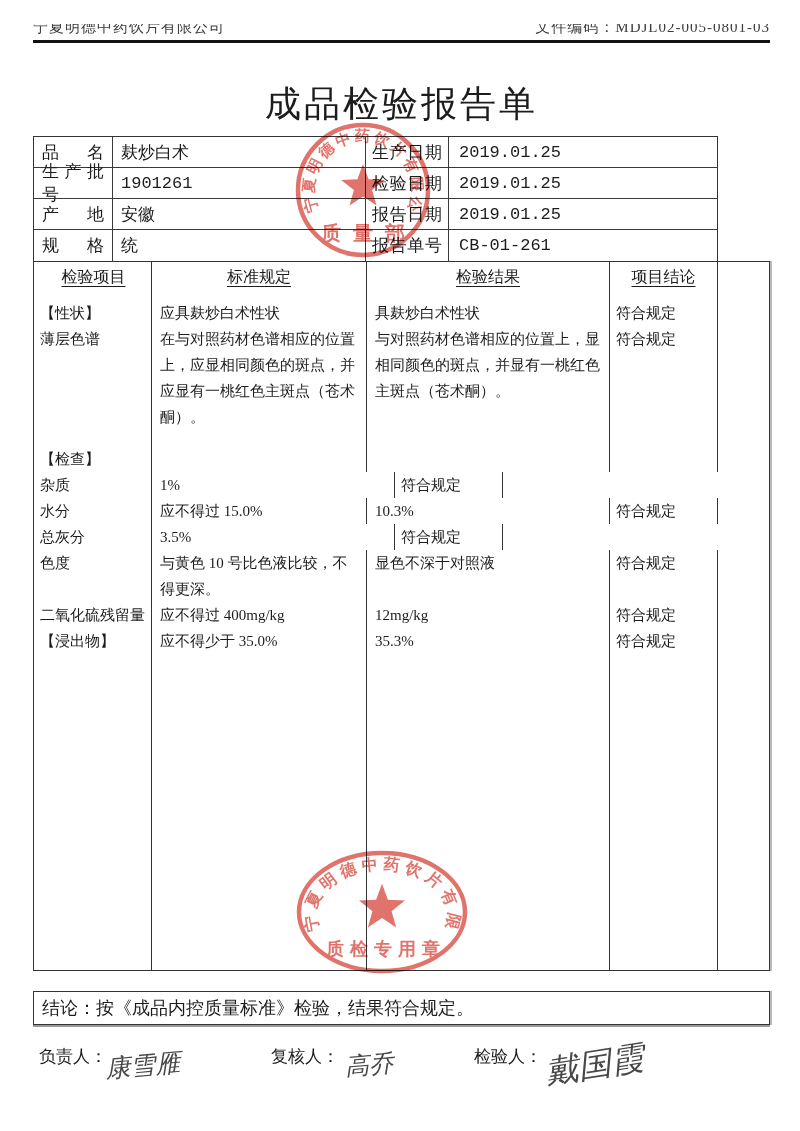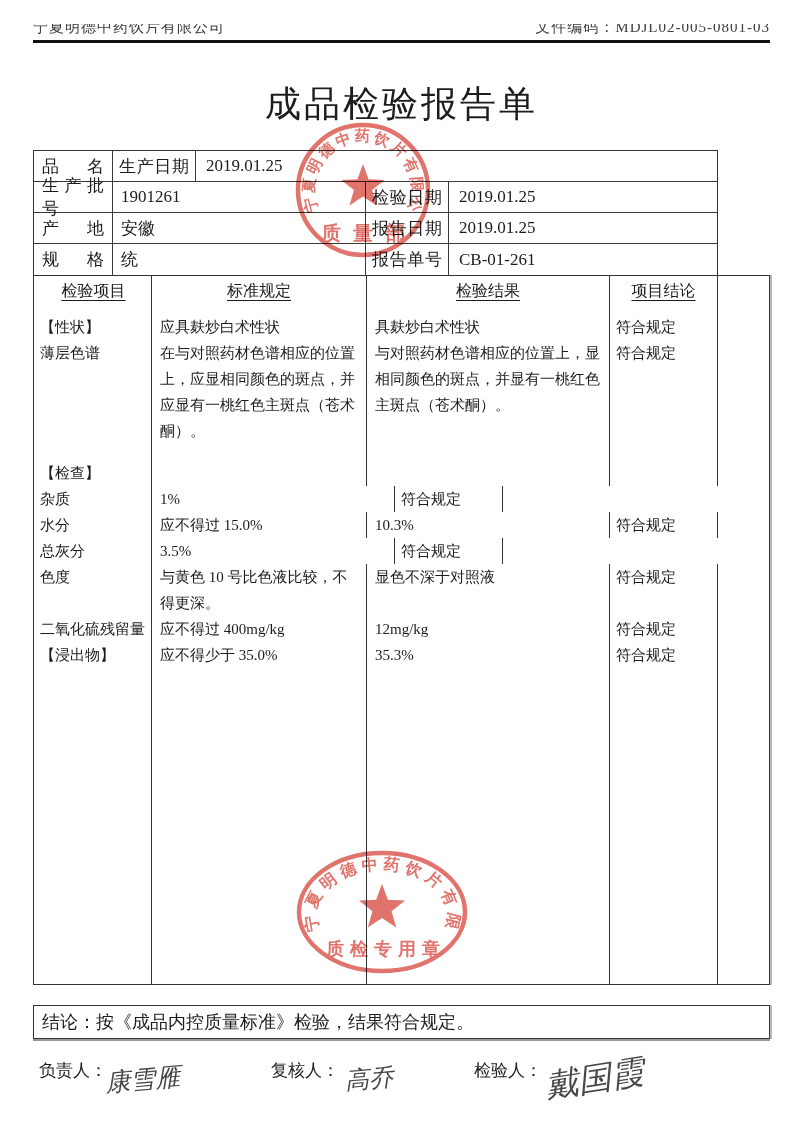--- a/index.html
+++ b/index.html
@@ -10,21 +10,21 @@
 
   
   .doc-header{height:13px;overflow:hidden;display:flex;justify-content:space-between;}
   .doc-header span{display:block;font-size:15px;line-height:20px;margin-top:-7px;color:#3d3d3d;letter-spacing:1px;}
   .top-rule{border-top:3px solid #121212;margin-top:3px;}
 
   
   .title{text-align:center;font-size:36px;font-weight:normal;letter-spacing:3px;margin-top:36px;height:50px;line-height:50px;}
 
   
-  .info-table{width:685px;margin-top:21px;border:1px solid #333;border-bottom:none;box-sizing:border-box;}
+  .info-table{width:685px;margin-top:7px;border:1px solid #333;border-bottom:none;box-sizing:border-box;font-family:Liberation Mono, monospace;}
   .irow{display:flex;height:31px;align-items:center;border-bottom:1px solid #3a3a3a;box-sizing:border-box;}
   .irow:last-child{border-bottom:none;}
   .irow>div{box-sizing:border-box;height:100%;display:flex;align-items:center;font-size:17px;}
   .ic1{width:79px;border-right:1px solid #3a3a3a;padding:0 8px;}
   .ic2{width:253px;border-right:1px solid #3a3a3a;padding:0 8px;}
   .ic3{width:83px;border-right:1px solid #3a3a3a;padding:0 6px;}
   .ic4{flex:1;padding:0 10px;}
   .jlabel{display:block;width:100%;text-align:justify;text-align-last:justify;}
 
   
@@ -68,20 +68,21 @@
     </div>
     <div class="top-rule"></div>
 
     <div class="title">成品检验报告单</div>
 
     <div class="info-table">
       <div class="irow">
         <div class="ic1">
             <span class="jlabel">品名</span>
           </div>
+        <div class="ic2">麸炒白术</div>
         <div class="ic3">
             <span class="jlabel">生产日期</span>
           </div>
         <div class="ic4">2019.01.25</div>
       </div>
       <div class="irow">
         <div class="ic1">
             <span class="jlabel">生产批号</span>
           </div>
         <div class="ic2">1901261</div>

